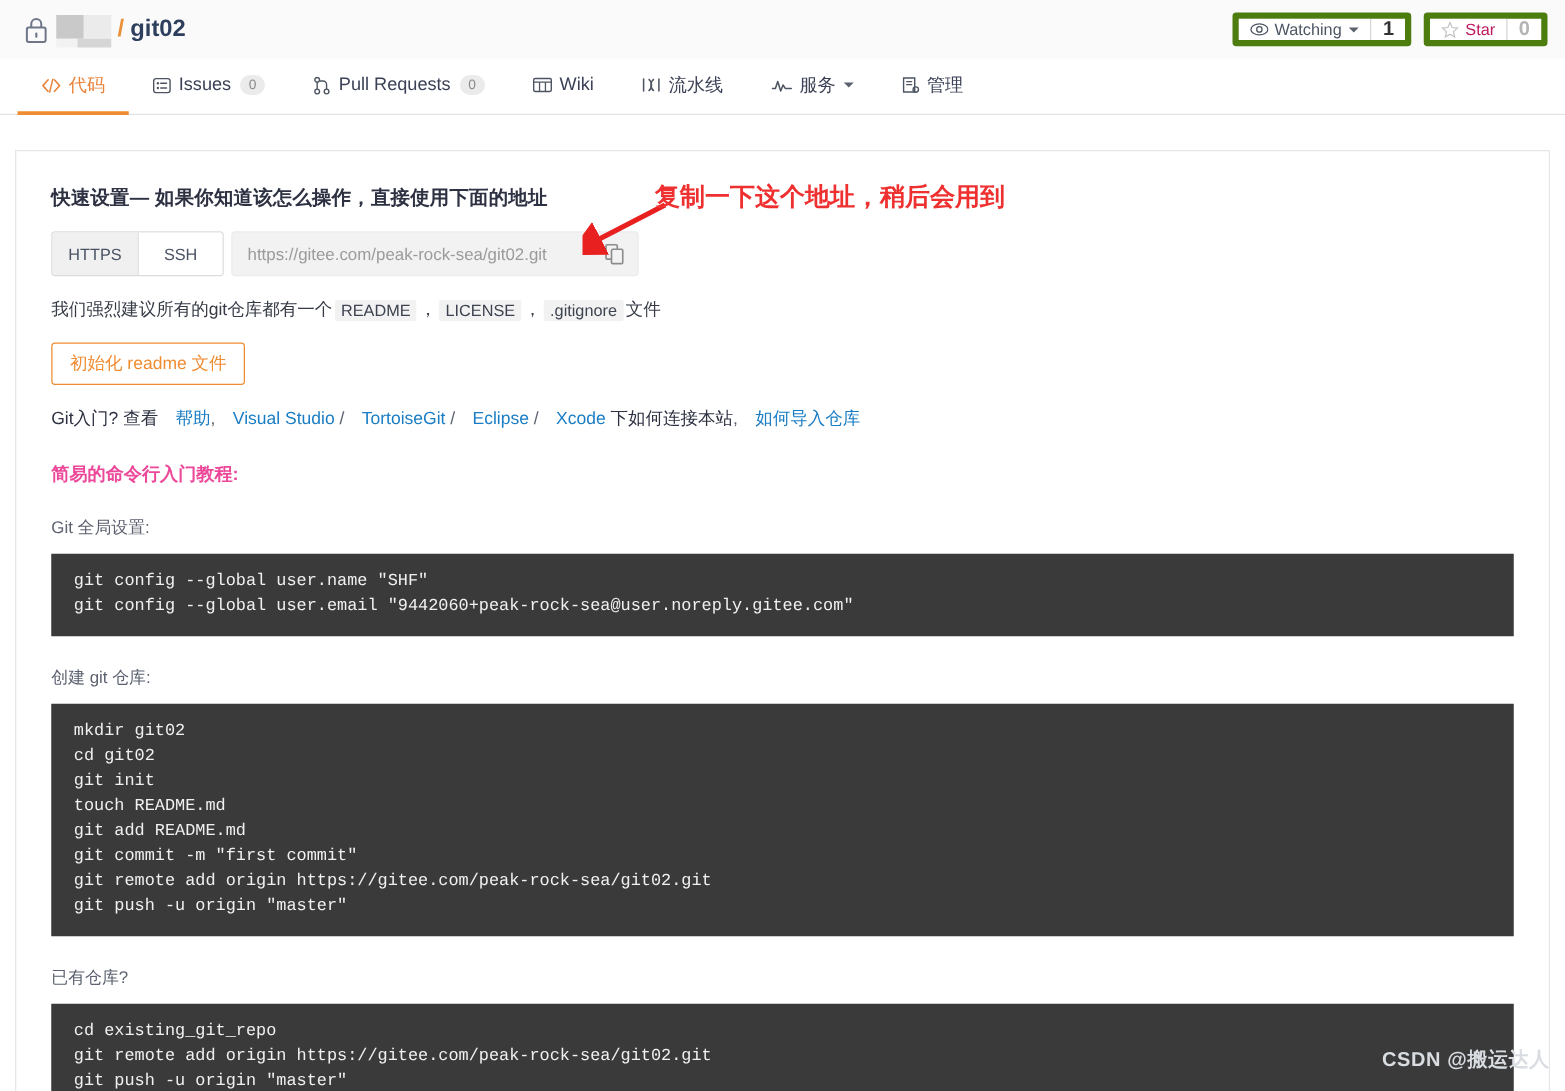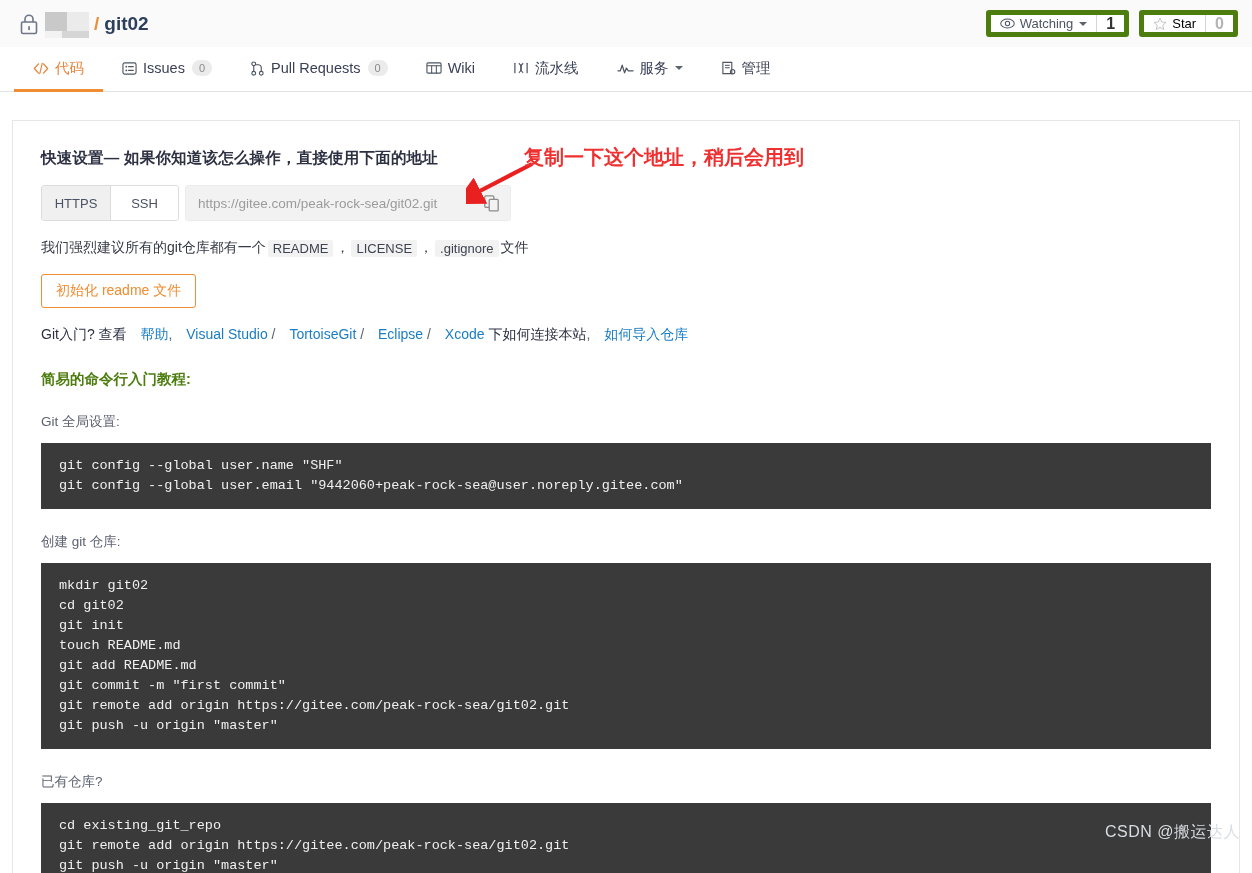--- a/index.html
+++ b/index.html
@@ -57,21 +57,21 @@
     font-size: 13px;
     color: #4d5562;
     background: #fff;
   }
   .btn-group .count {
     border-left: 1px solid #d6d6d6;
     font-weight: bold;
     color: #333;
     padding: 0 9px;
   }
-  .btn-group.star .part { color: #000000; text-align: right; }
+  .btn-group.star .part { color: #be185d; text-align: right; }
   .btn-group.star .count { color: #b4b4b4; font-weight: bold; }
   .caret {
     display: inline-block;
     width: 0; height: 0;
     border-left: 4px solid transparent;
     border-right: 4px solid transparent;
     border-top: 4px solid #5d636e;
     margin-left: 6px;
   }
   .eye-icon, .star-icon { margin-right: 5px; display: flex; align-items: center; }
@@ -205,21 +205,21 @@
     font-size: 14px;
     color: #2d3142;
   }
   .links-line a { color: #1a7dc4; text-decoration: none; cursor: pointer; margin-left: 10px; }
   .links-line .sep { color: #5c6270; }
 
   .h-tutorial {
     margin: 26px 0 0 12px;
     font-size: 14.5px;
     font-weight: bold;
-    color: #4d7c0f;
+    color: #ec4899;
   }
 
   .sub-label {
     margin: 24px 0 0 12px;
     font-size: 13.5px;
     color: #5c6270;
   }
 
   .code-block {
     margin: 12px 12px 0 12px;
@@ -244,25 +244,26 @@
     pointer-events: none;
   }
   .arrow-svg {
     position: absolute;
     left: 466px; top: 160px;
     pointer-events: none;
   }
 
   .watermark {
     position: absolute;
-    right: 12px; bottom: 30px;
+    right: 12px; bottom: 14px;
     color: #d9dde2;
     font-size: 16px;
     letter-spacing: .5px;
     white-space: nowrap;
+    font-weight: bold;
   }
 </style>
 </head>
 <body>
 
 <div class="repo-header">
   <div class="repo-title">
     <span class="lock-icon">
       <svg width="22" height="24" viewBox="0 0 22 24">
         <rect x="3.5" y="10" width="15" height="11.5" rx="1.5" fill="none" stroke="#6e7687" stroke-width="1.6"></rect>

